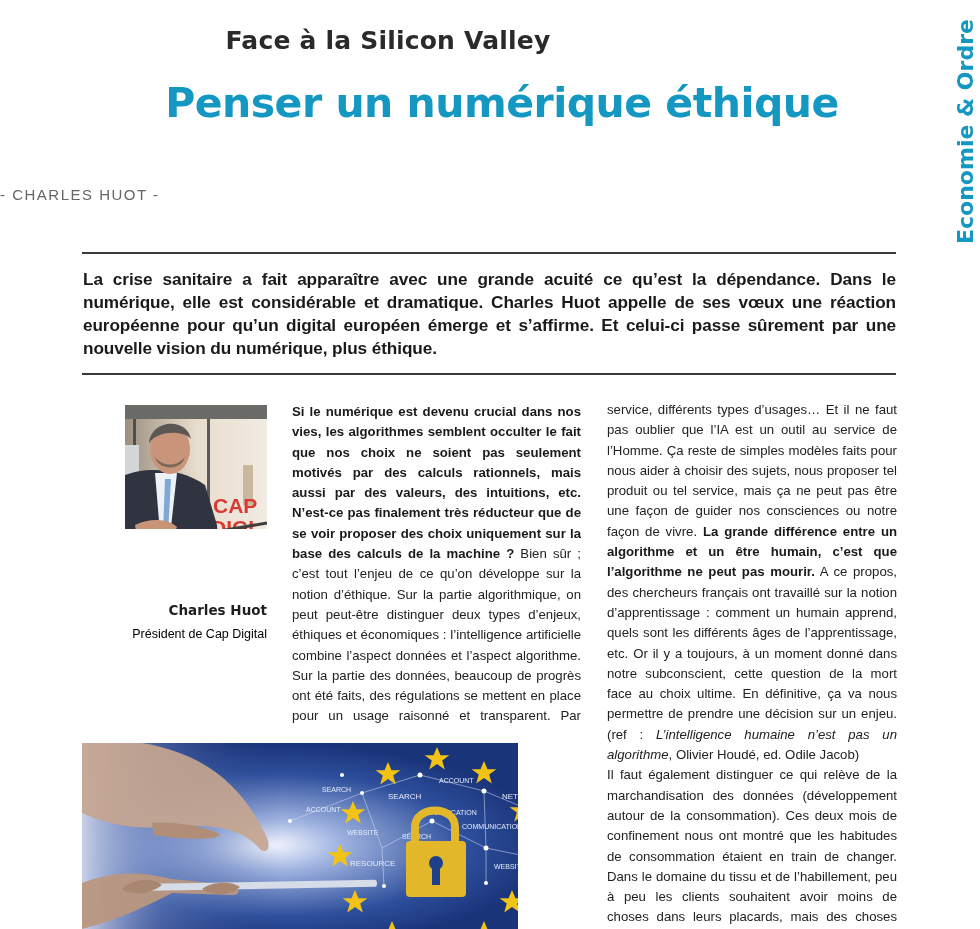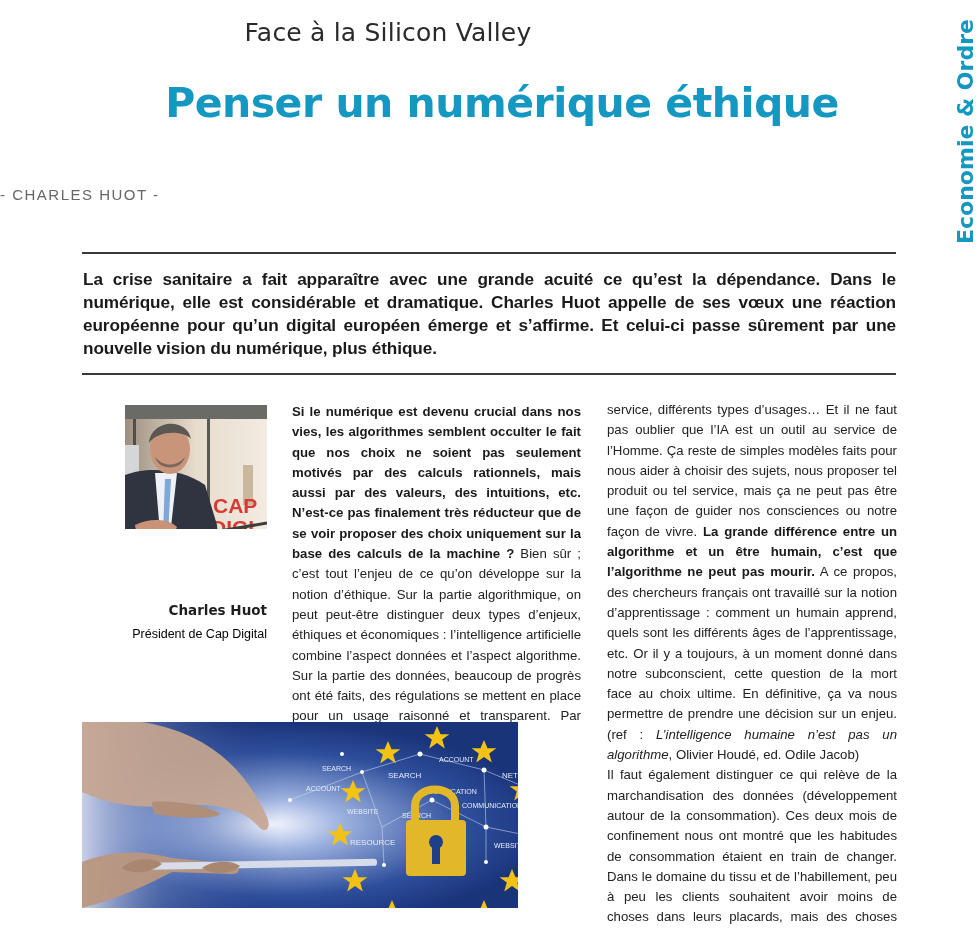--- a/index.html
+++ b/index.html
@@ -2,22 +2,22 @@
 <html><head>
 <meta charset="utf-8">
 <style>
   html, body { margin: 0; padding: 0; }
   body {
     width: 980px; height: 929px; overflow: hidden; position: relative;
     background: #ffffff; color: #1e1e1e;
     font-family: "Liberation Sans", "DejaVu Sans", sans-serif;
   }
   .kicker {
-    position: absolute; top: 18px; left: 0; width: 776px; text-align: center;
-    font-family: "DejaVu Sans", sans-serif; font-weight: normal; font-size: 25px;
+    position: absolute; top: 26px; left: 0; width: 776px; text-align: center;
+    font-family: "DejaVu Sans", sans-serif; font-weight: bold; font-size: 25px;
     color: #2a2a2a; letter-spacing: 0.2px;
   }
   .title {
     position: absolute; top: 64px; left: 0; width: 980px; text-align: center;
     font-family: "DejaVu Sans", sans-serif; font-weight: bold; color: #1497c1;
     font-size: 41px; line-height: 54px; letter-spacing: -0.5px;
   }
   .title .line2 { font-style: italic; display: block; }
   .author-line {
     position: absolute; top: 186px; left: 0; width: 980px; 
@@ -57,21 +57,21 @@
     position: absolute; font-size: 13.2px; line-height: 20.3px; text-align: justify;
     color: #222; font-family: "Liberation Sans", sans-serif;
     hyphens: manual;
   }
   .col1 { top: 402px; left: 292px; width: 289px; height: 325px; overflow: hidden; }
   .col2 { top: 400px; left: 607px; width: 290px; height: 529px; overflow: hidden; }
   .col b { font-weight: bold; color: #1a1a1a; }
   .col i { font-style: italic; }
   .col p { margin: 0; }
   .eu-image {
-    position: absolute; top: 722px; left: 82px; width: 436px; height: 186px; overflow: hidden; text-align: right;
+    position: absolute; top: 743px; left: 82px; width: 436px; height: 186px; overflow: hidden; text-align: right;
   }
 </style>
 </head>
 <body>
 
 <div class="side-rubric">
   <span>Economie &amp; Ordre</span>
 </div>
 
 <div class="kicker">Face à la Silicon Valley</div>

